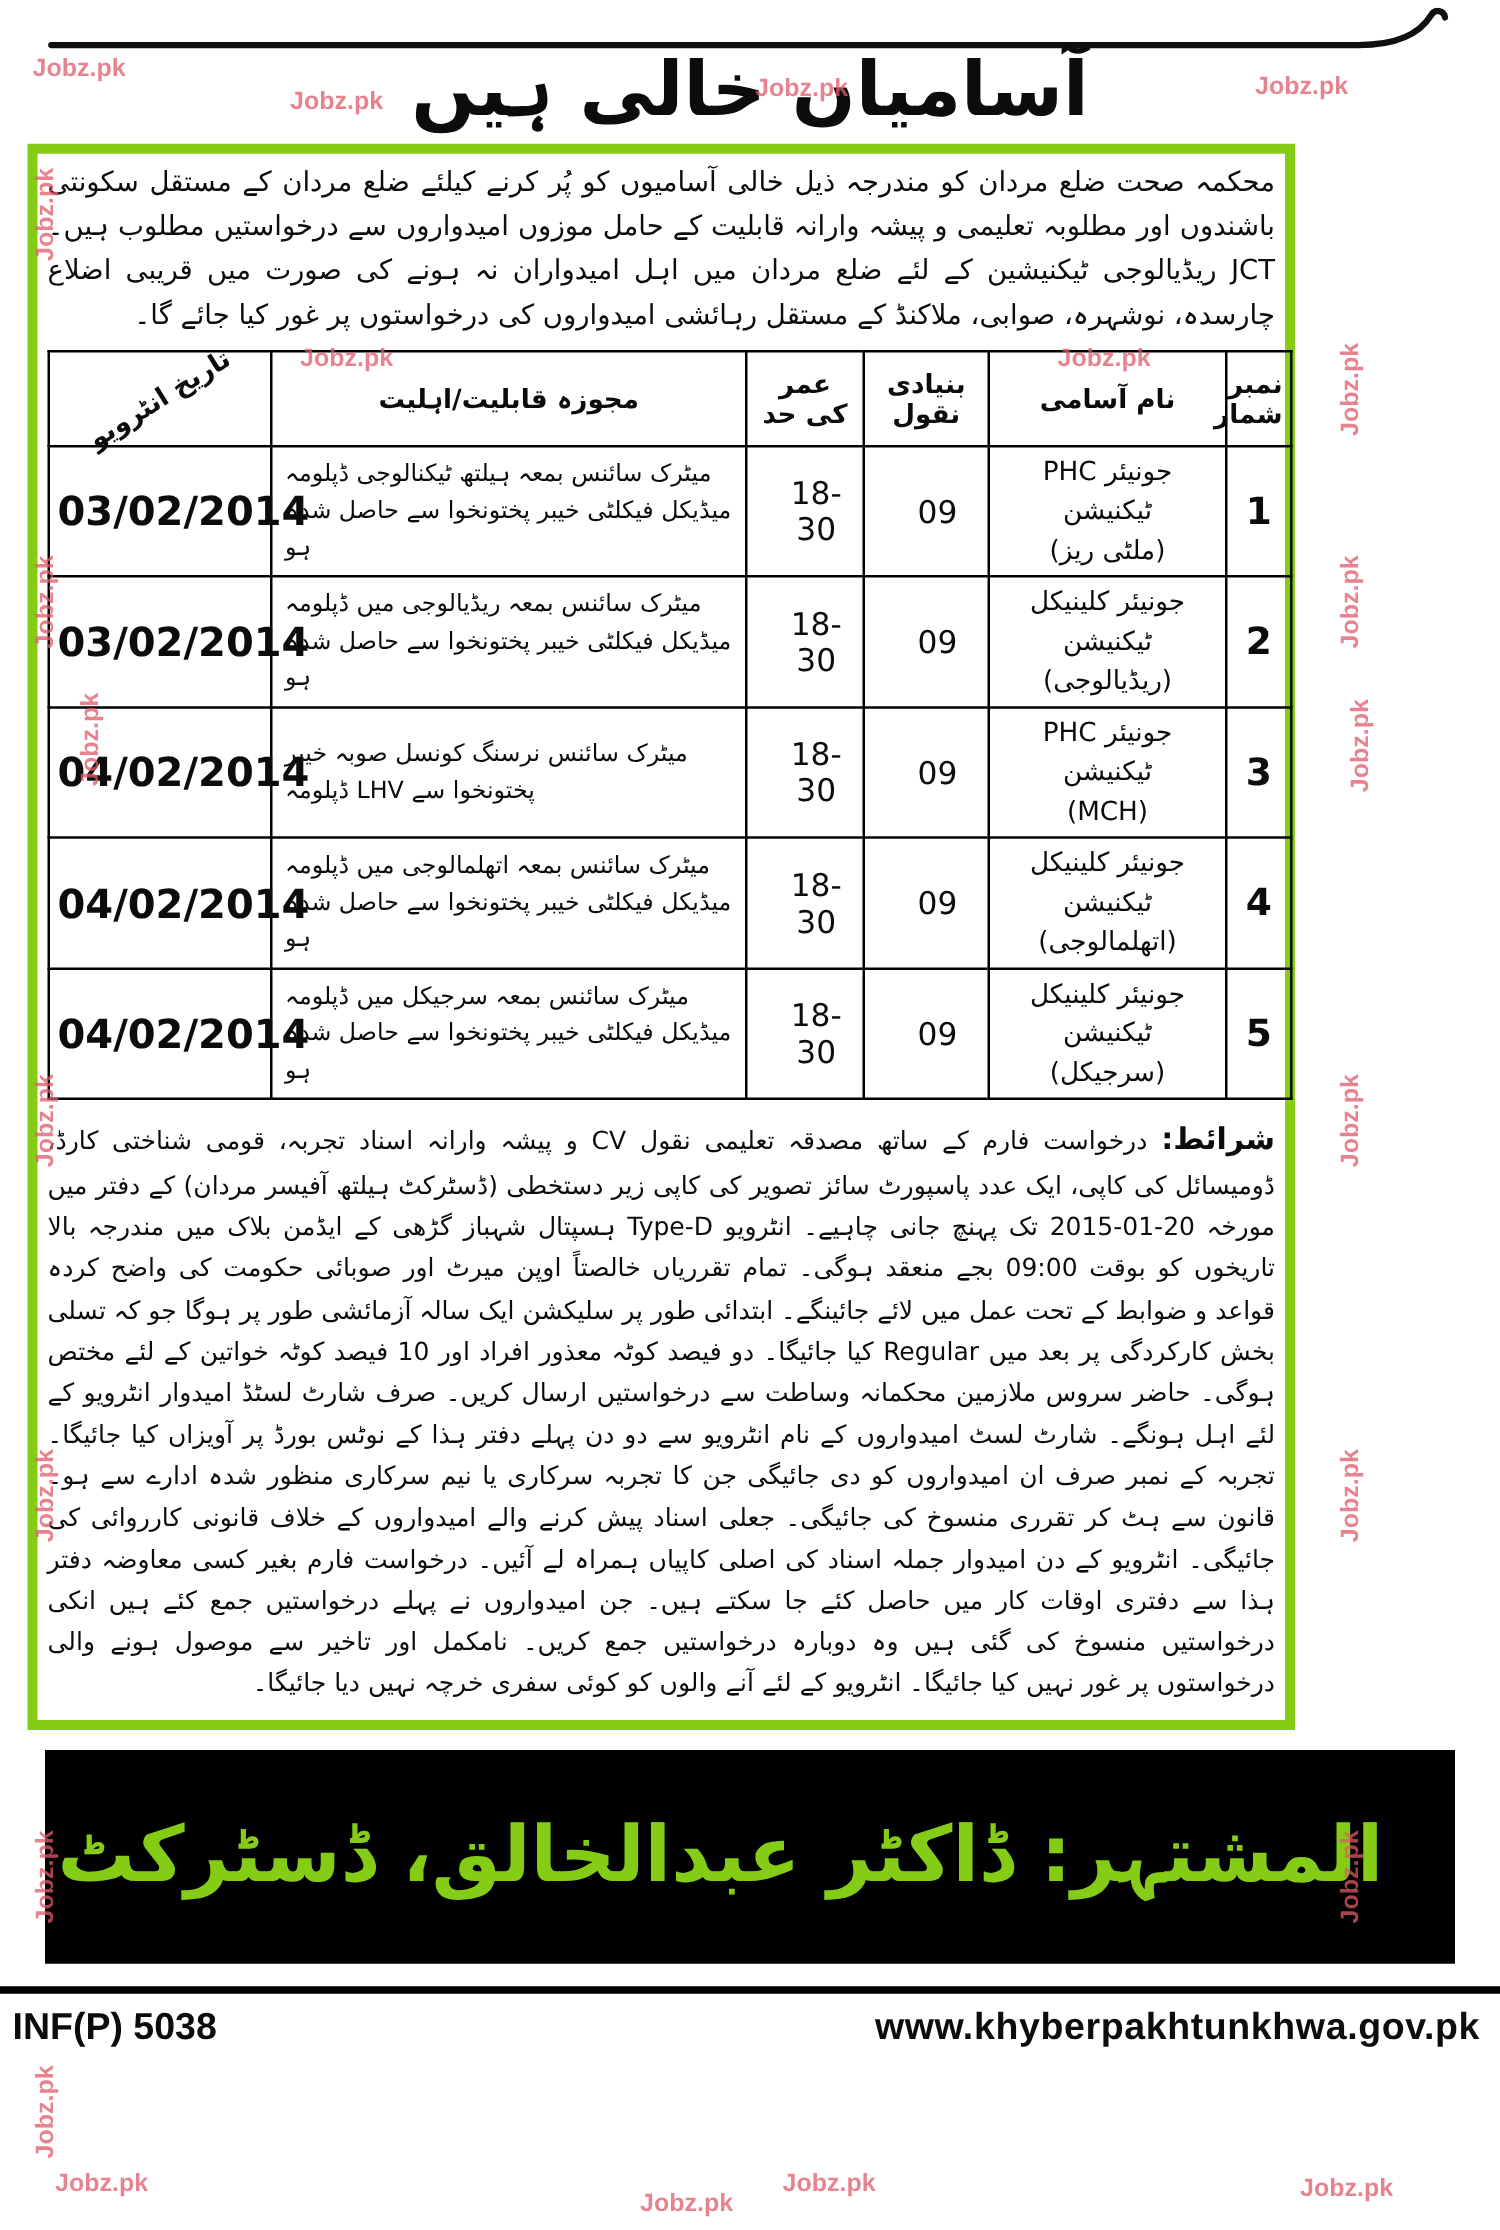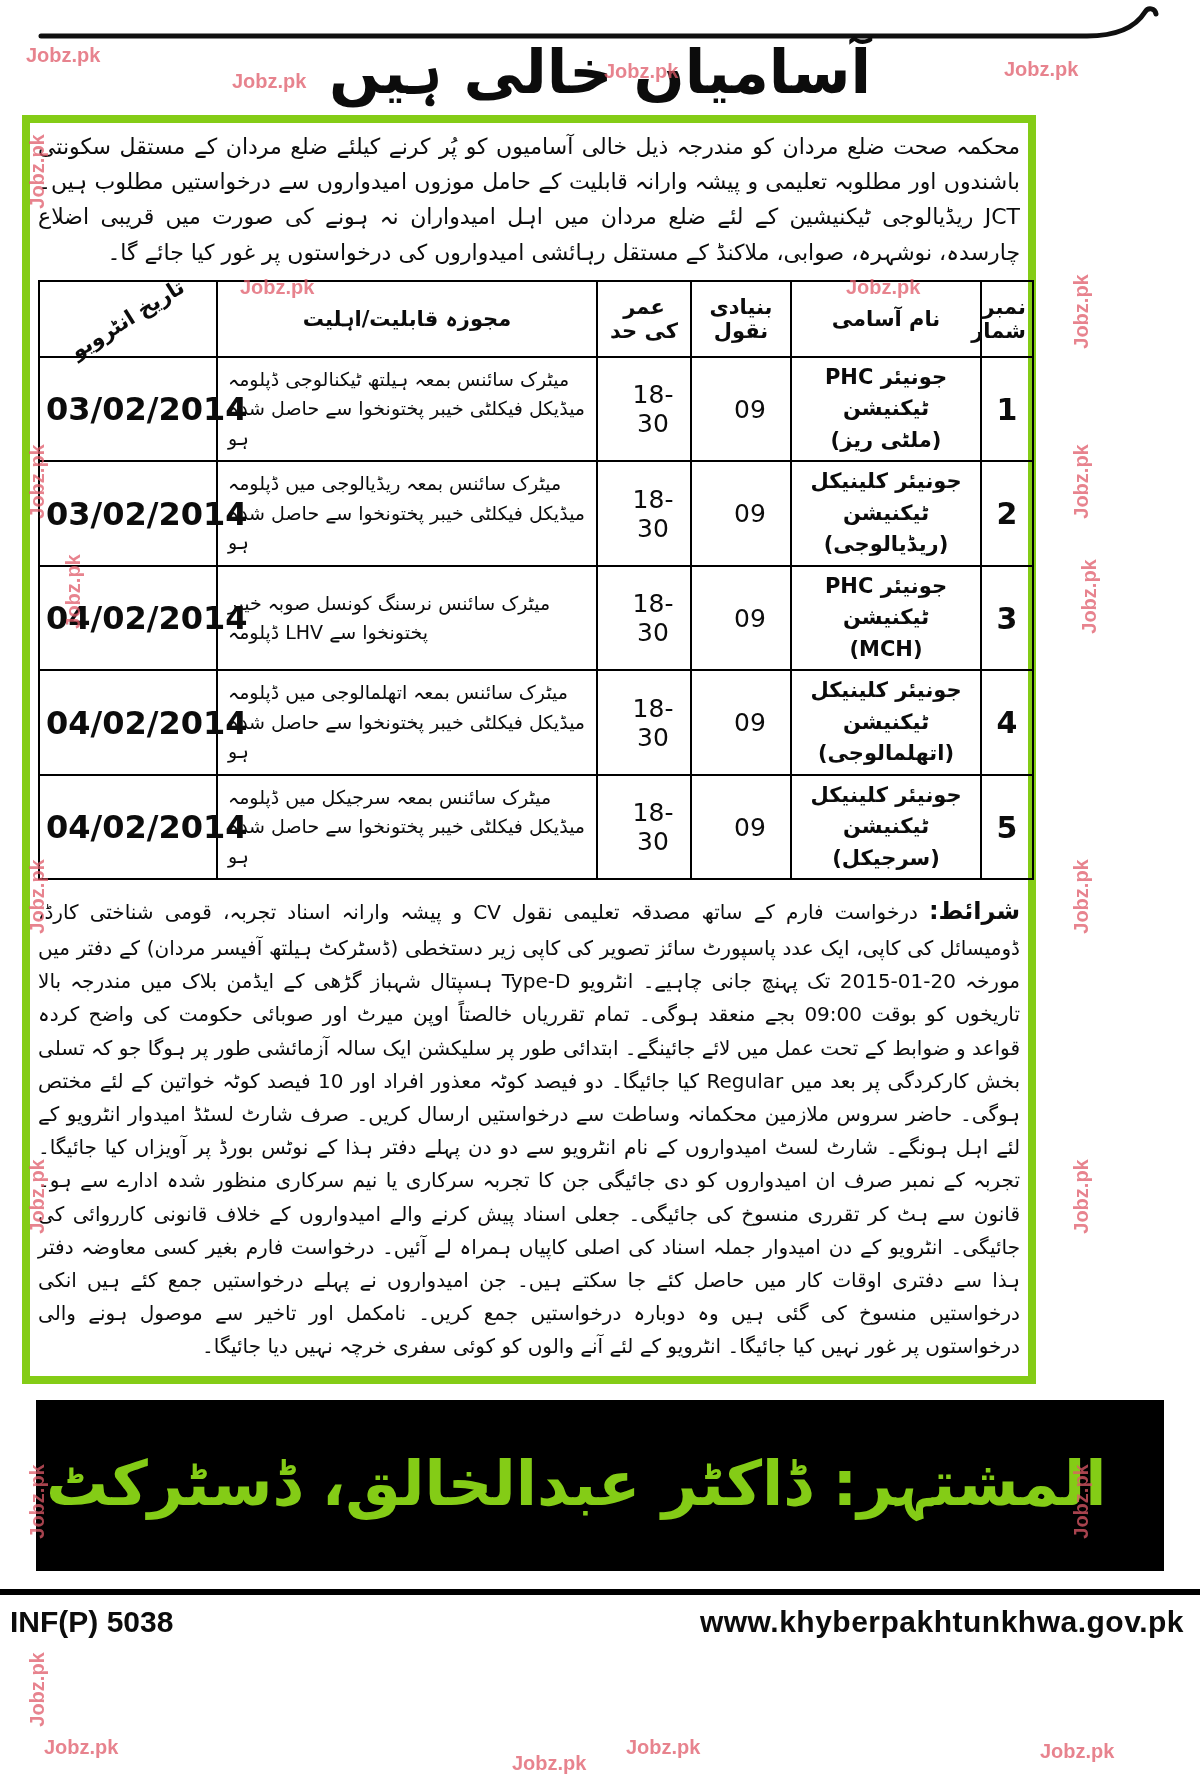--- a/index.html
+++ b/index.html
@@ -51,21 +51,21 @@
   }
   .jobs th, .jobs td {
     border: 2px solid #000;
     text-align: center;
     vertical-align: middle;
     padding: 4px 6px;
   }
   .jobs thead th { font-size: 21px; font-weight: bold; height: 76px; direction: rtl; }
   .jobs tbody td { height: 82px; }
   td.serial { font-size: 30px; font-weight: bold; }
-  td.post { font-size: 21px; font-weight: bold; line-height: 1.5; direction: rtl; }
+  td.post { font-size: 21px; font-weight: normal; line-height: 1.5; direction: rtl; }
   td.scale, td.age { font-size: 25px; direction: ltr; padding-left: 24px; }
   td.qual {
     font-size: 19px;
     text-align: left;
     direction: rtl;
     line-height: 1.55;
     padding: 6px 10px;
   }
   td.date { font-size: 32px; font-weight: bold; direction: ltr; }
   .tilt { display: inline-block; transform: rotate(-32deg); }

